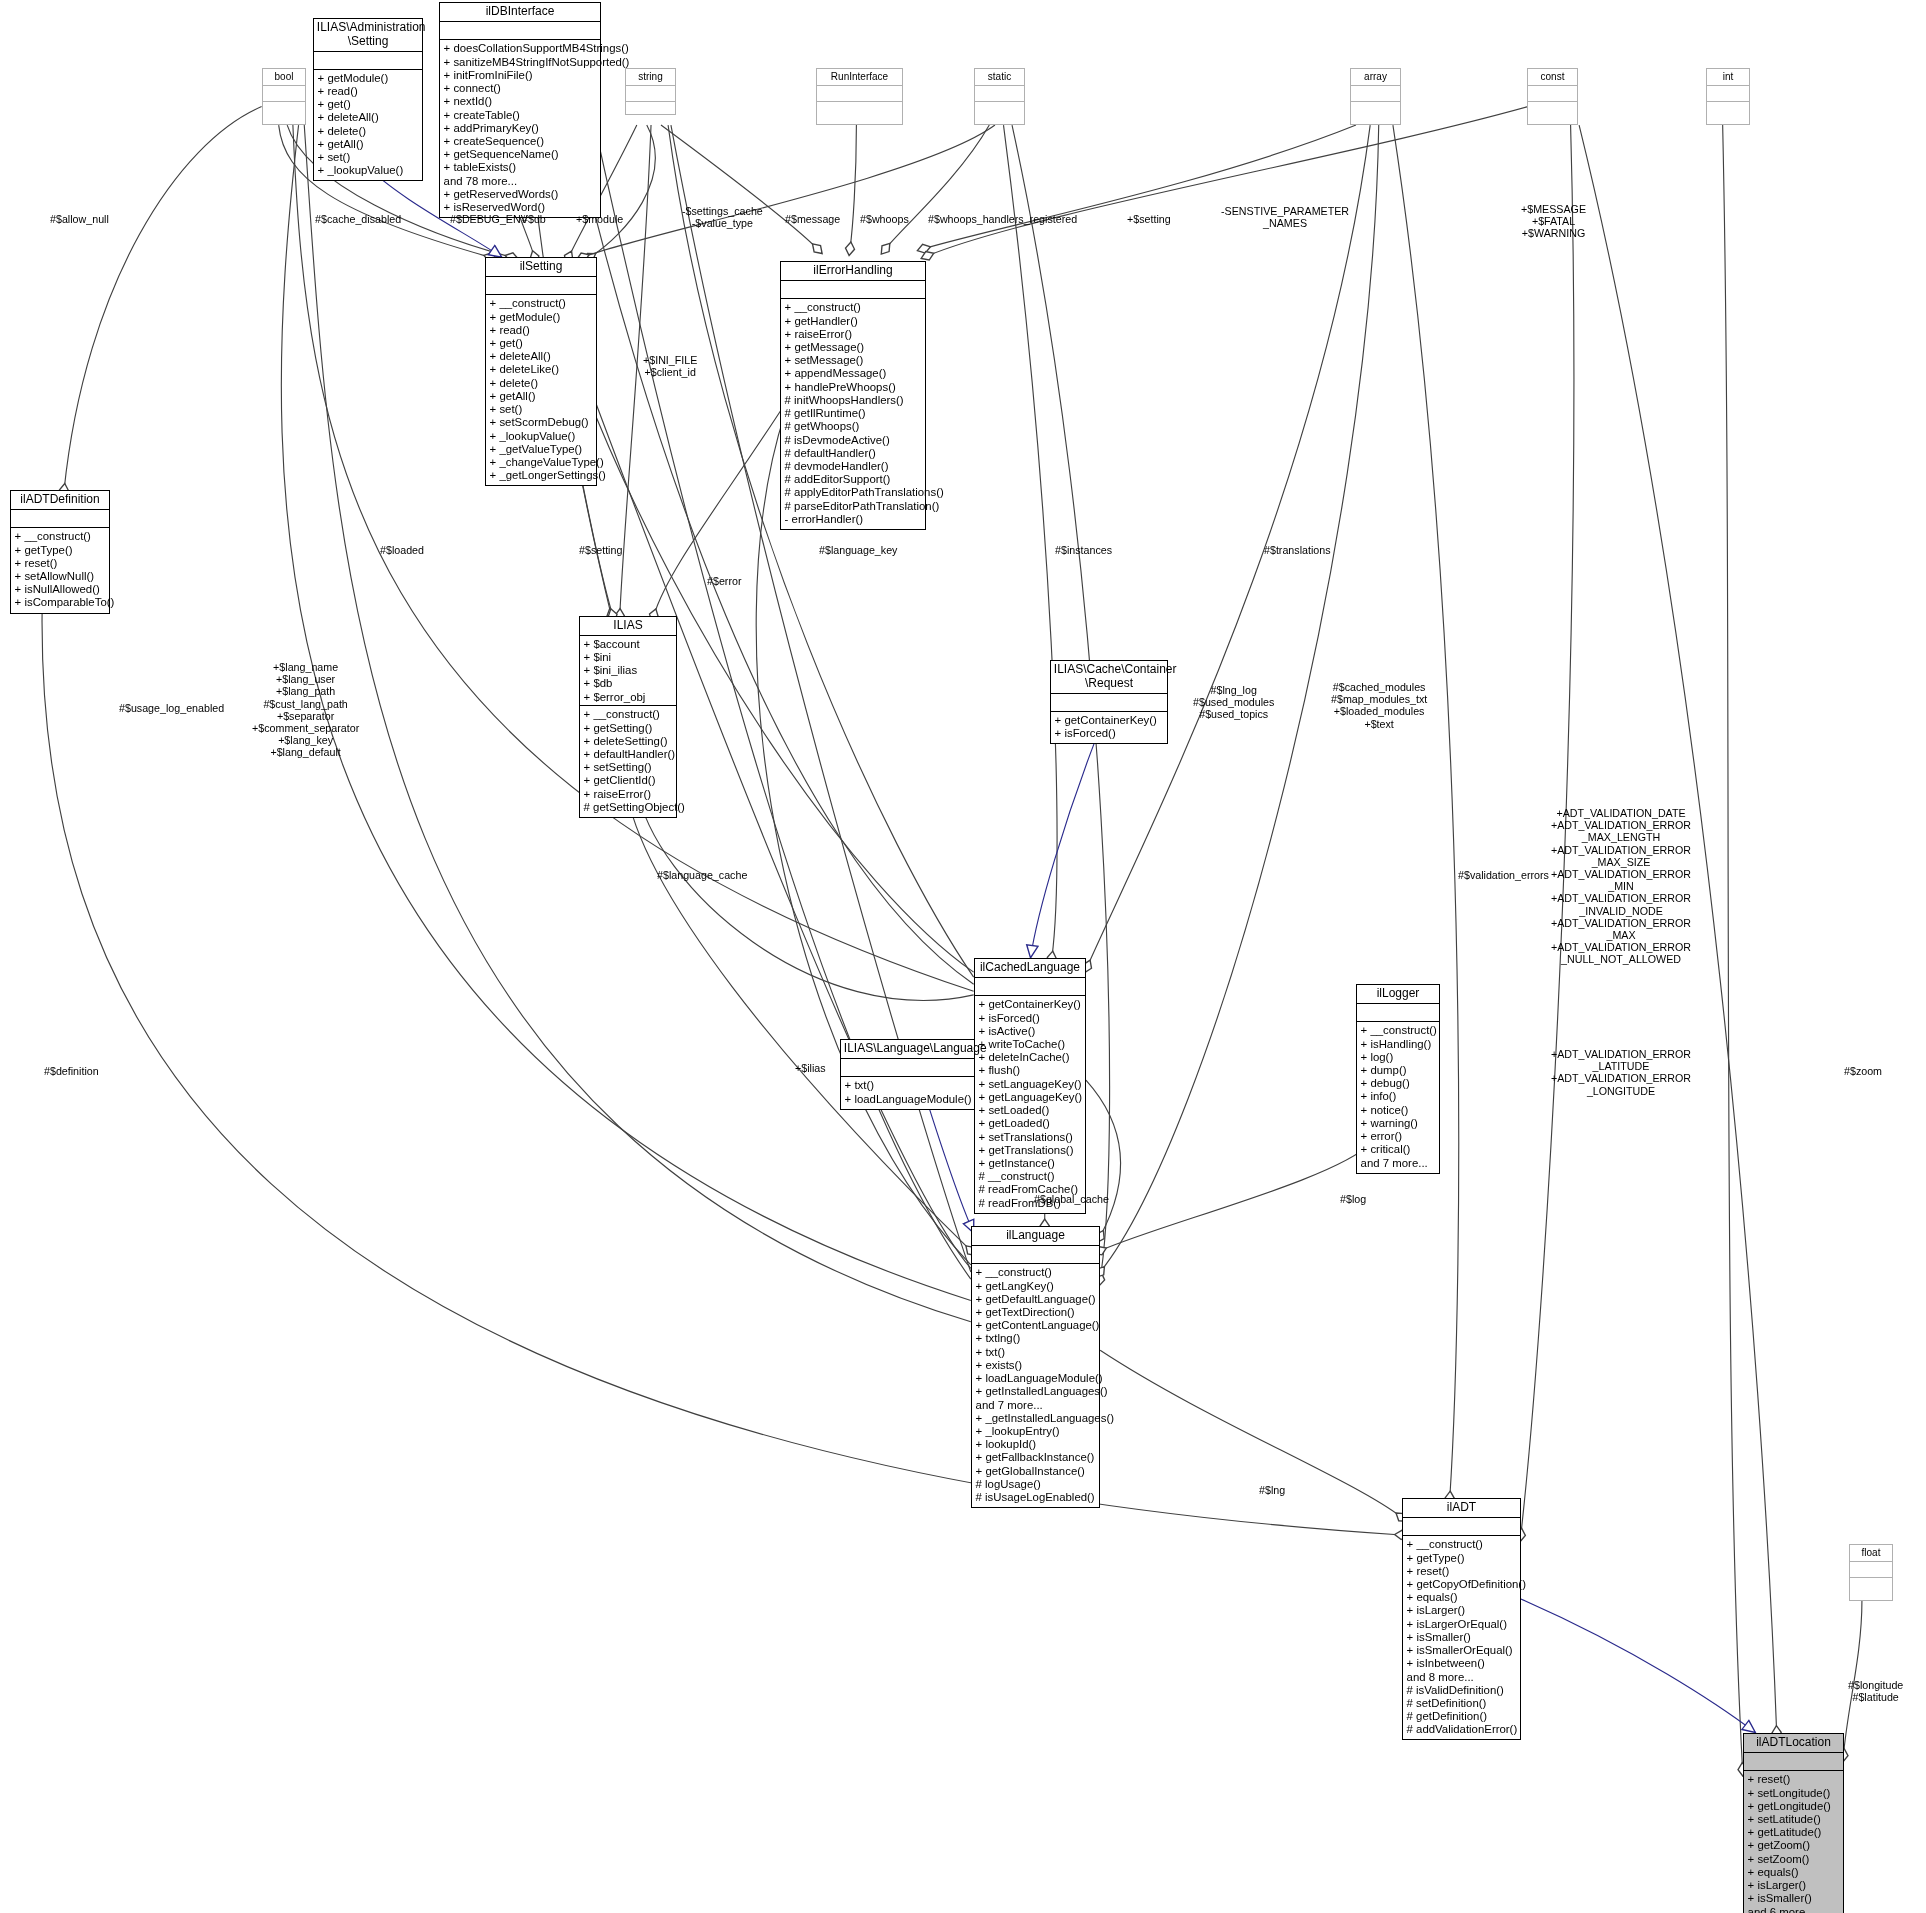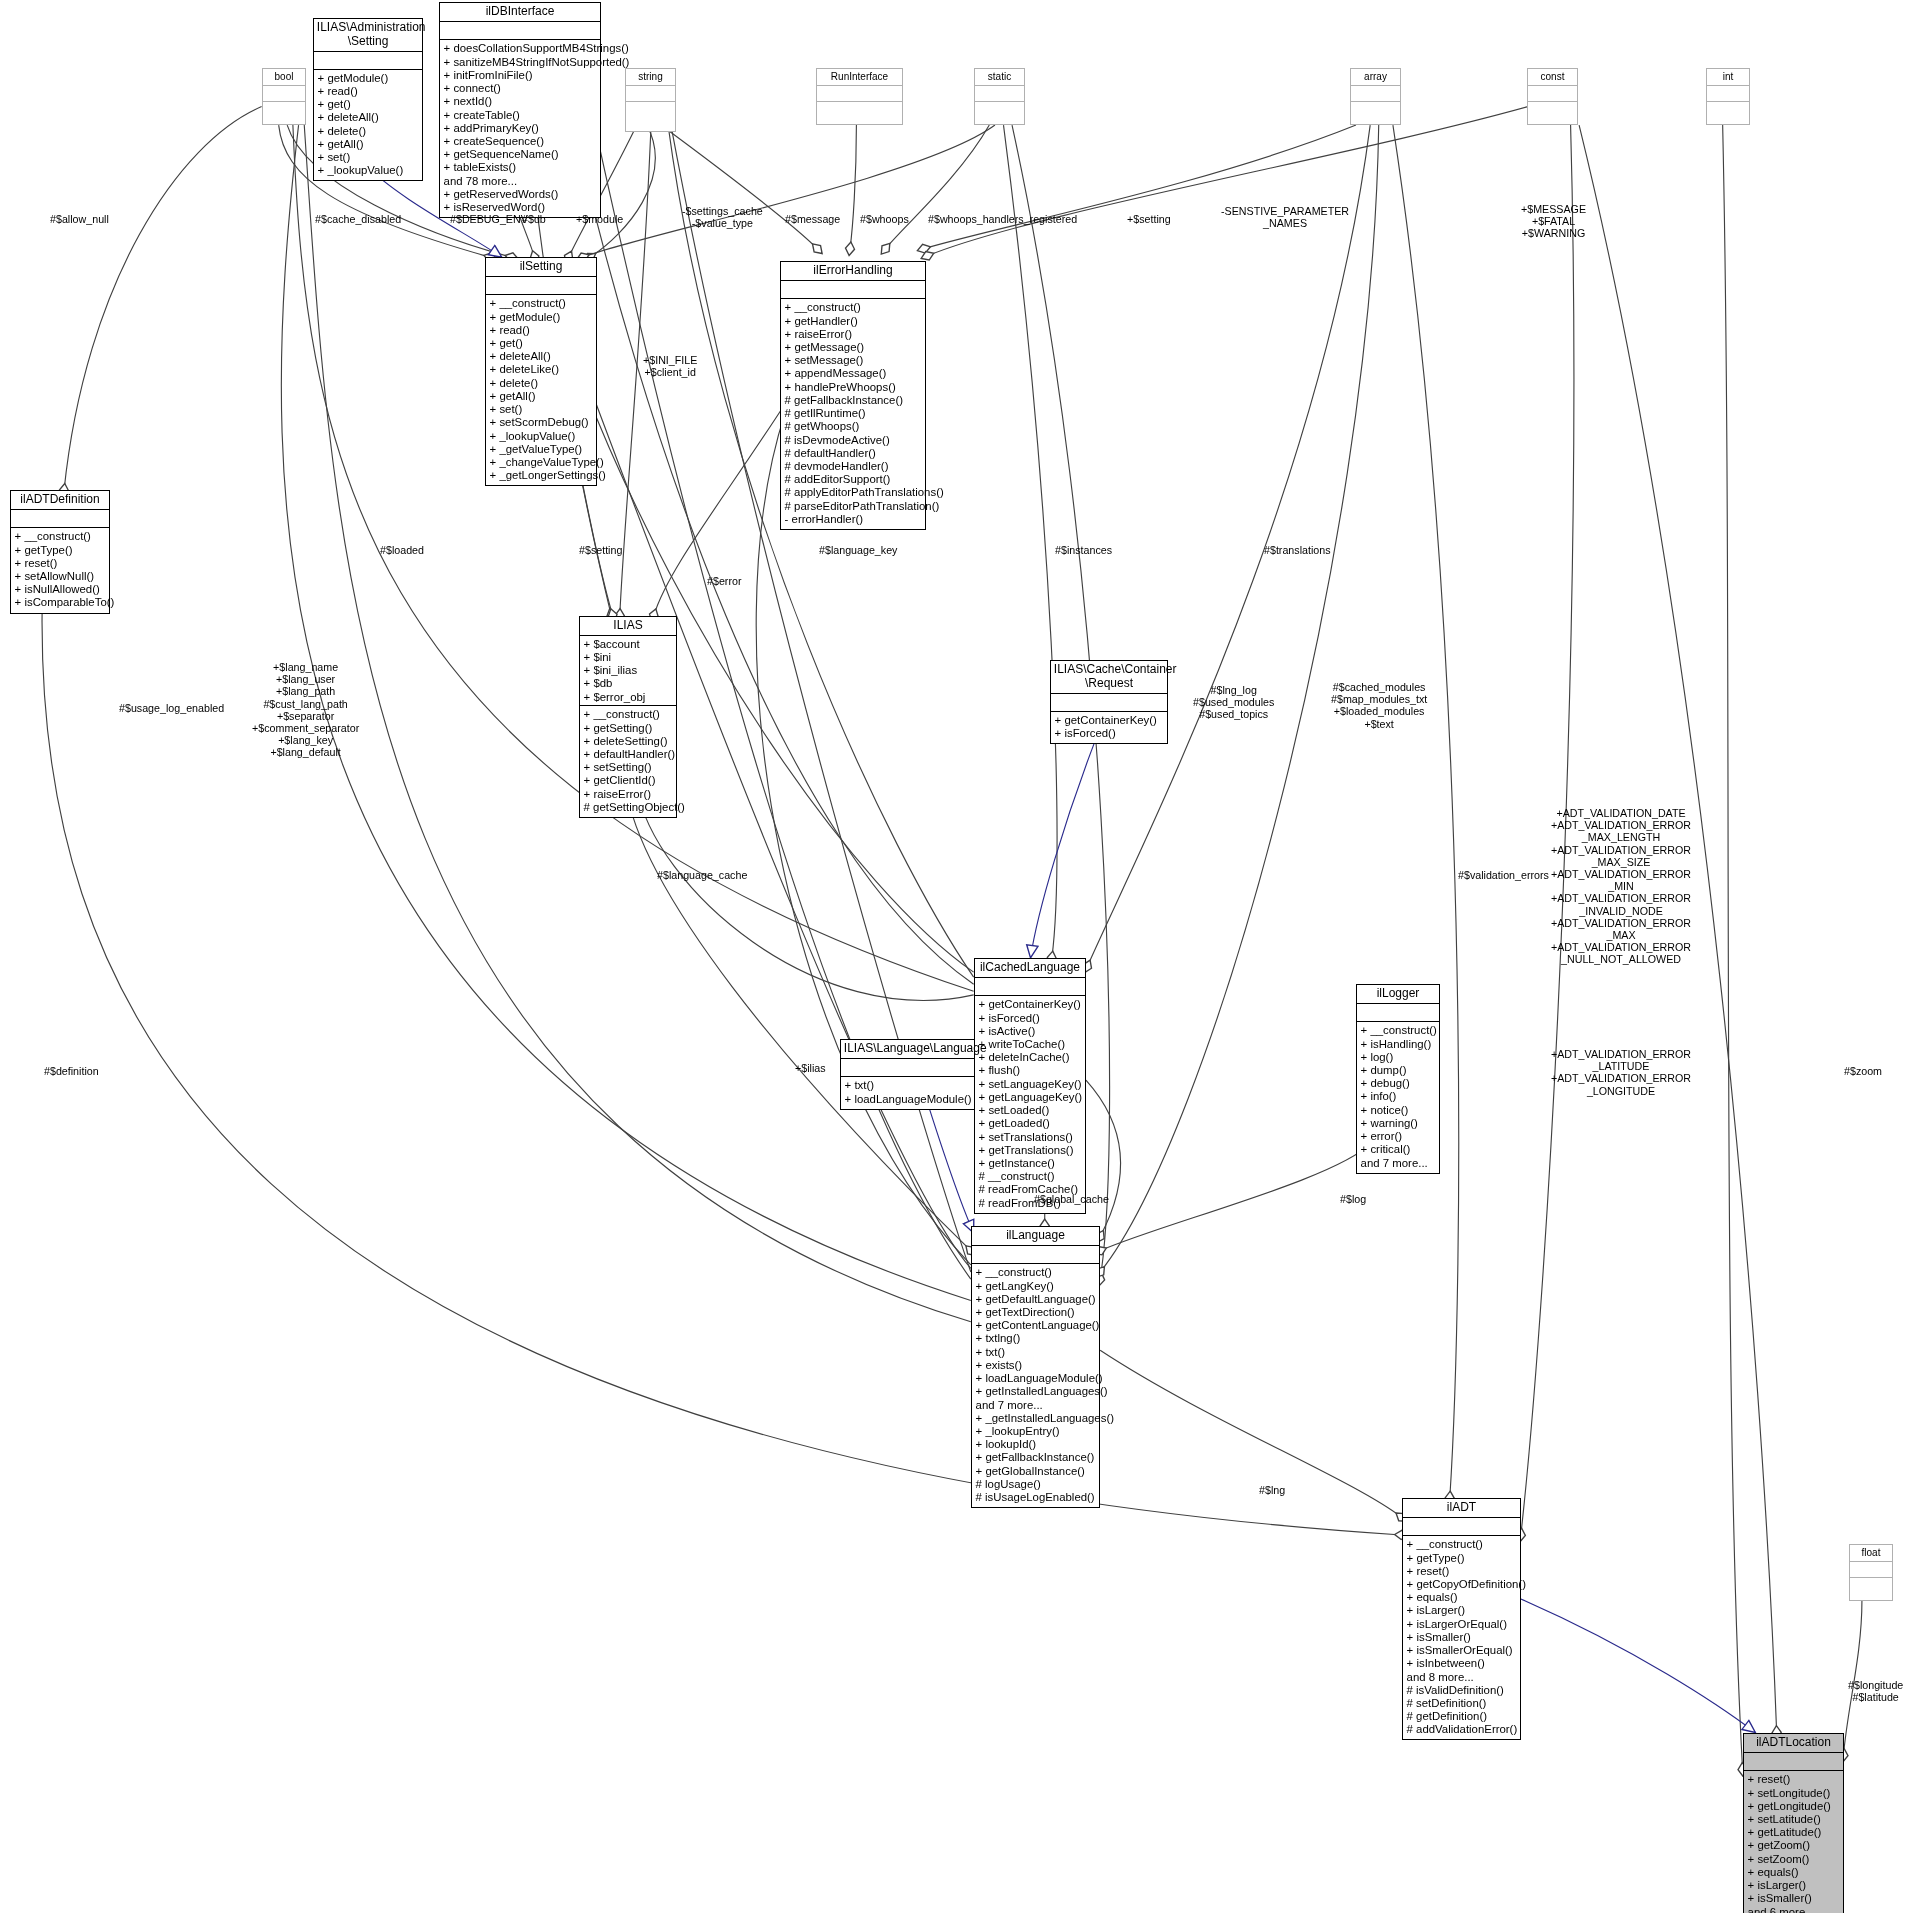--- a/index.html
+++ b/index.html
@@ -191,21 +191,21 @@
       <path d="M512,230 C560,280 660,330 706,362" marker-end="url(#hollowarrow)"></path>
     </g>
   </svg>
 
   <div class="small-node" style="left:262px;top:68px;width:44px;height:57px;">
     <div class="title">bool</div>
     <div class="band1"></div>
     <div class="band2"></div>
   </div>
 
-  <div class="small-node" style="left:625px;top:68px;width:51px;height:64px;">
+  <div class="small-node" style="left:625px;top:68px;width:51px;height:47px;">
     <div class="title">string</div>
     <div class="band1"></div>
     <div class="band2"></div>
   </div>
 
   <div class="small-node" style="left:816px;top:68px;width:87px;height:57px;">
     <div class="title">RunInterface</div>
     <div class="band1"></div>
     <div class="band2"></div>
   </div>
@@ -301,21 +301,21 @@
     <div class="title">ilErrorHandling</div>
     <div class="attrs"></div>
     <div class="ops">
         <div>+ __construct()</div>
         <div>+ getHandler()</div>
         <div>+ raiseError()</div>
         <div>+ getMessage()</div>
         <div>+ setMessage()</div>
         <div>+ appendMessage()</div>
         <div>+ handlePreWhoops()</div>
-        <div># getFallbackInstance()</div>
+        <div># initWhoopsHandlers()</div>
         <div># getIlRuntime()</div>
         <div># getWhoops()</div>
         <div># isDevmodeActive()</div>
         <div># defaultHandler()</div>
         <div># devmodeHandler()</div>
         <div># addEditorSupport()</div>
         <div># applyEditorPathTranslations()</div>
         <div># parseEditorPathTranslation()</div>
         <div>- errorHandler()</div>
       </div>

